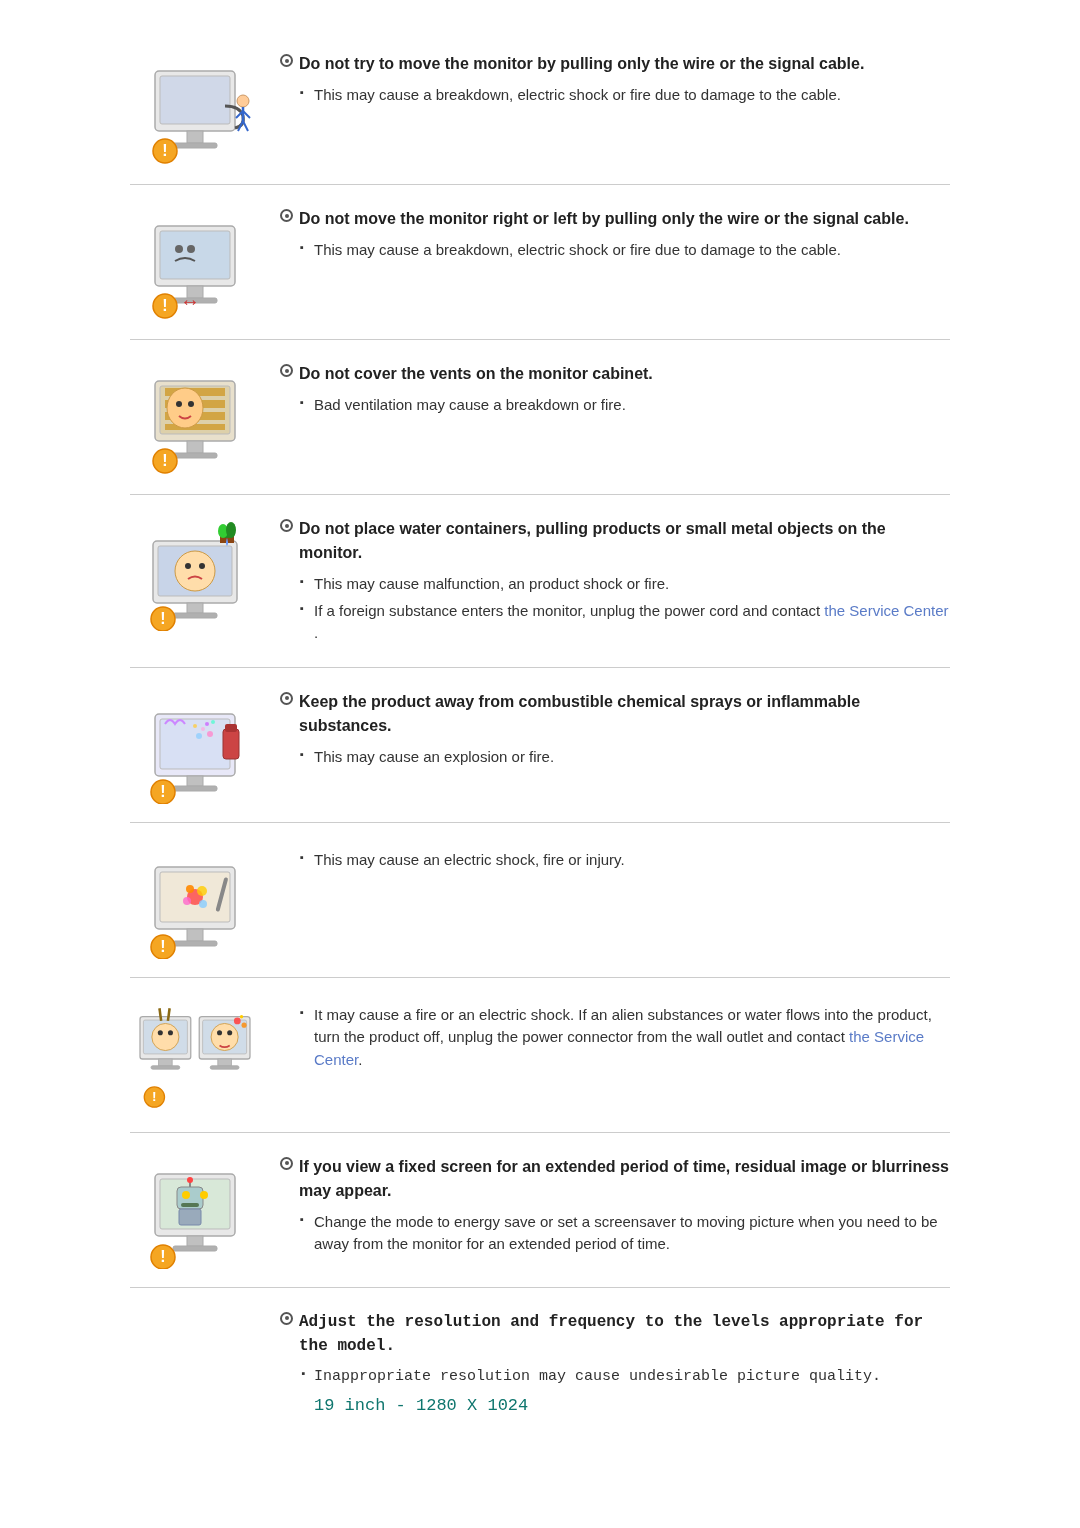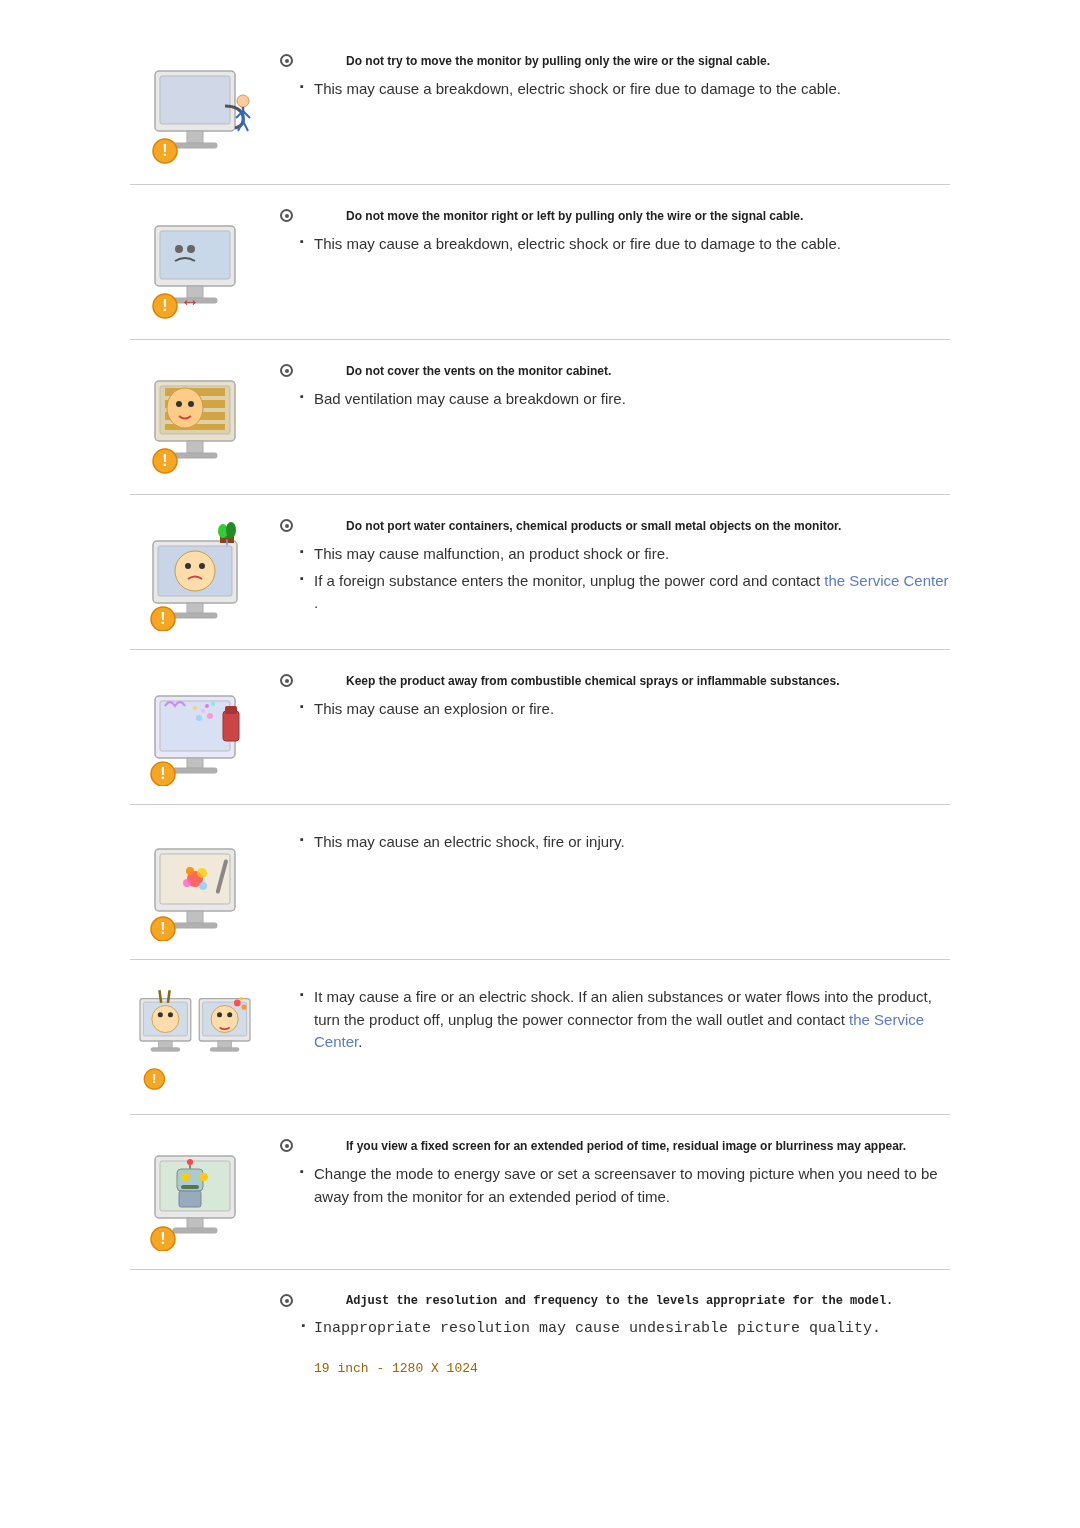--- a/index.html
+++ b/index.html
@@ -63,23 +63,22 @@
       height: 4px;
       background: #555;
       border-radius: 50%;
       position: absolute;
       top: 50%;
       left: 50%;
       transform: translate(-50%, -50%);
     }
     .title-text {
       font-weight: bold;
-      font-size: 12px;
+      font-size: 16px;
       line-height: 1.5;
-      margin-left: 47px;
     }
     .bullet-list {
       list-style: none;
       padding-left: 20px;
       margin-top: 4px;
     }
     .bullet-list li {
       position: relative;
       padding-left: 14px;
       margin-bottom: 4px;
@@ -98,23 +97,23 @@
     a.service-link {
       color: #5a7bc7;
       text-decoration: none;
     }
     
     .illus {
       width: 120px;
       height: 110px;
     }
     .resolution-note {
-      font-size: 13px;
-      color: #a16207;
-      margin-top: 20px;
+      font-size: 17px;
+      color: #0f766e;
+      margin-top: 8px;
       padding-left: 34px;
     }
   </style>
 </head>
 <body>
 
 <div class="page">
 
   <div class="section">
     <div class="img-col">
@@ -235,21 +234,21 @@
         <rect x="52" y="82" width="16" height="10" fill="#c0c0c0" stroke="#aaa" stroke-width="1"></rect>
         <rect x="38" y="92" width="44" height="5" rx="2" fill="#b0b0b0" stroke="#aaa" stroke-width="1"></rect>
 
         <circle cx="28" cy="98" r="12" fill="#f5a623" stroke="#e08000" stroke-width="1.5"></circle>
         <text x="28" y="103" text-anchor="middle" font-size="16" font-weight="bold" fill="white">!</text>
       </svg>
     </div>
     <div class="content-col">
       <div class="warning-title">
         <span class="circle-dot"></span>
-        <span class="title-text">Do not port water containers, chemical products or small metal objects on the monitor.</span>
+        <span class="title-text">Do not place water containers, pulling products or small metal objects on the monitor.</span>
       </div>
       <ul class="bullet-list">
         <li>This may cause malfunction, an product shock or fire.</li>
         <li>If a foreign substance enters the monitor, unplug the power cord and contact <a class="service-link" href="#">the Service Center</a> .</li>
       </ul>
     </div>
   </div>
 
   <div class="section">
     <div class="img-col">

